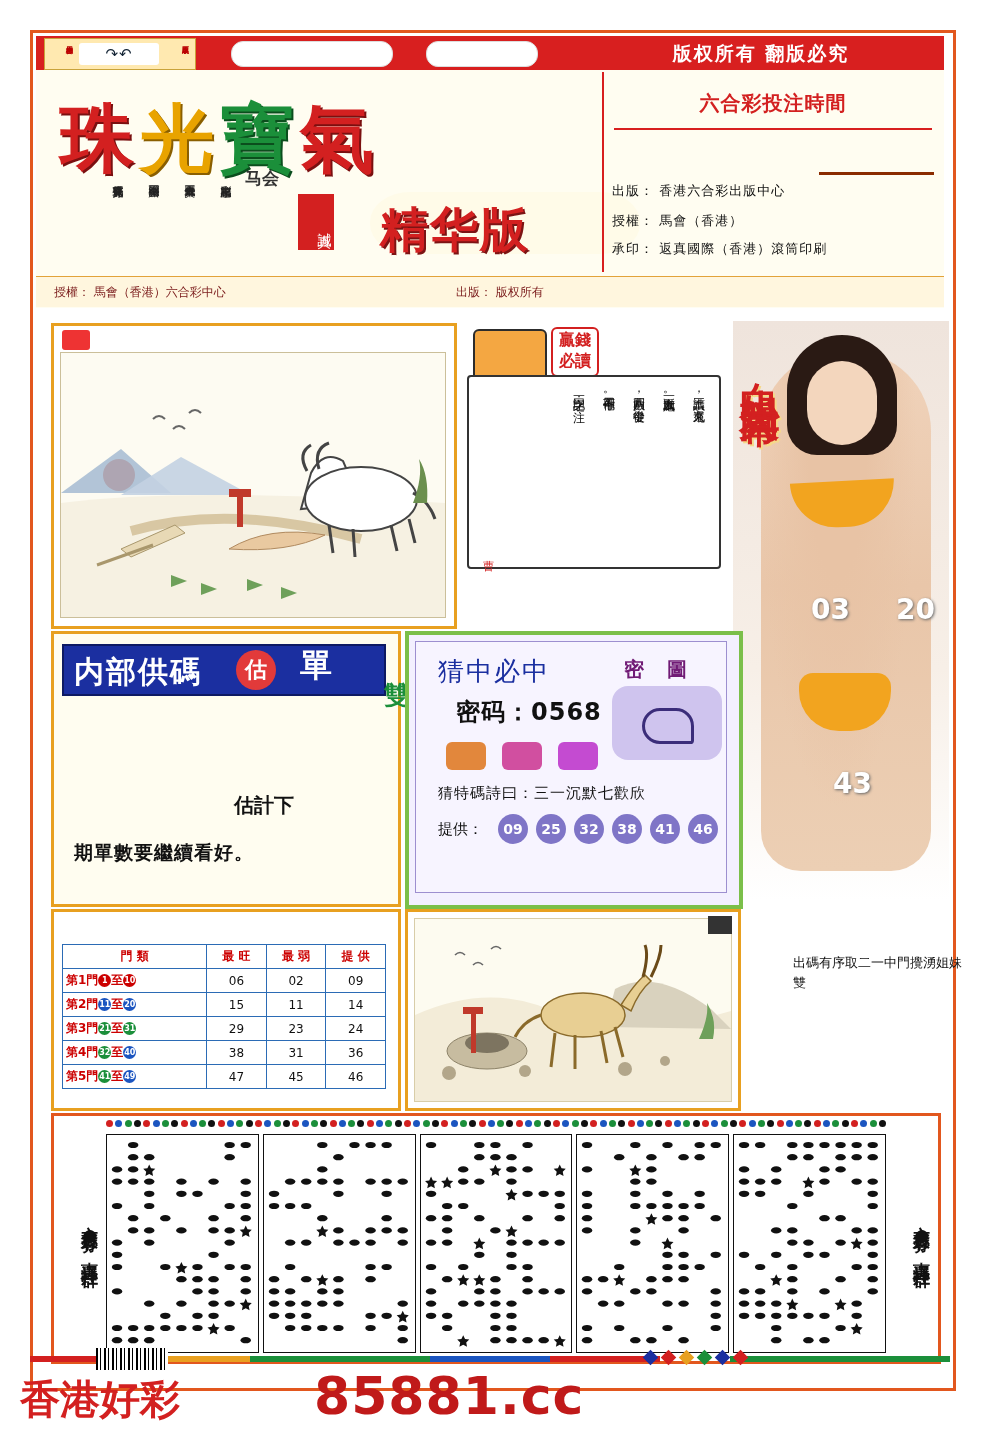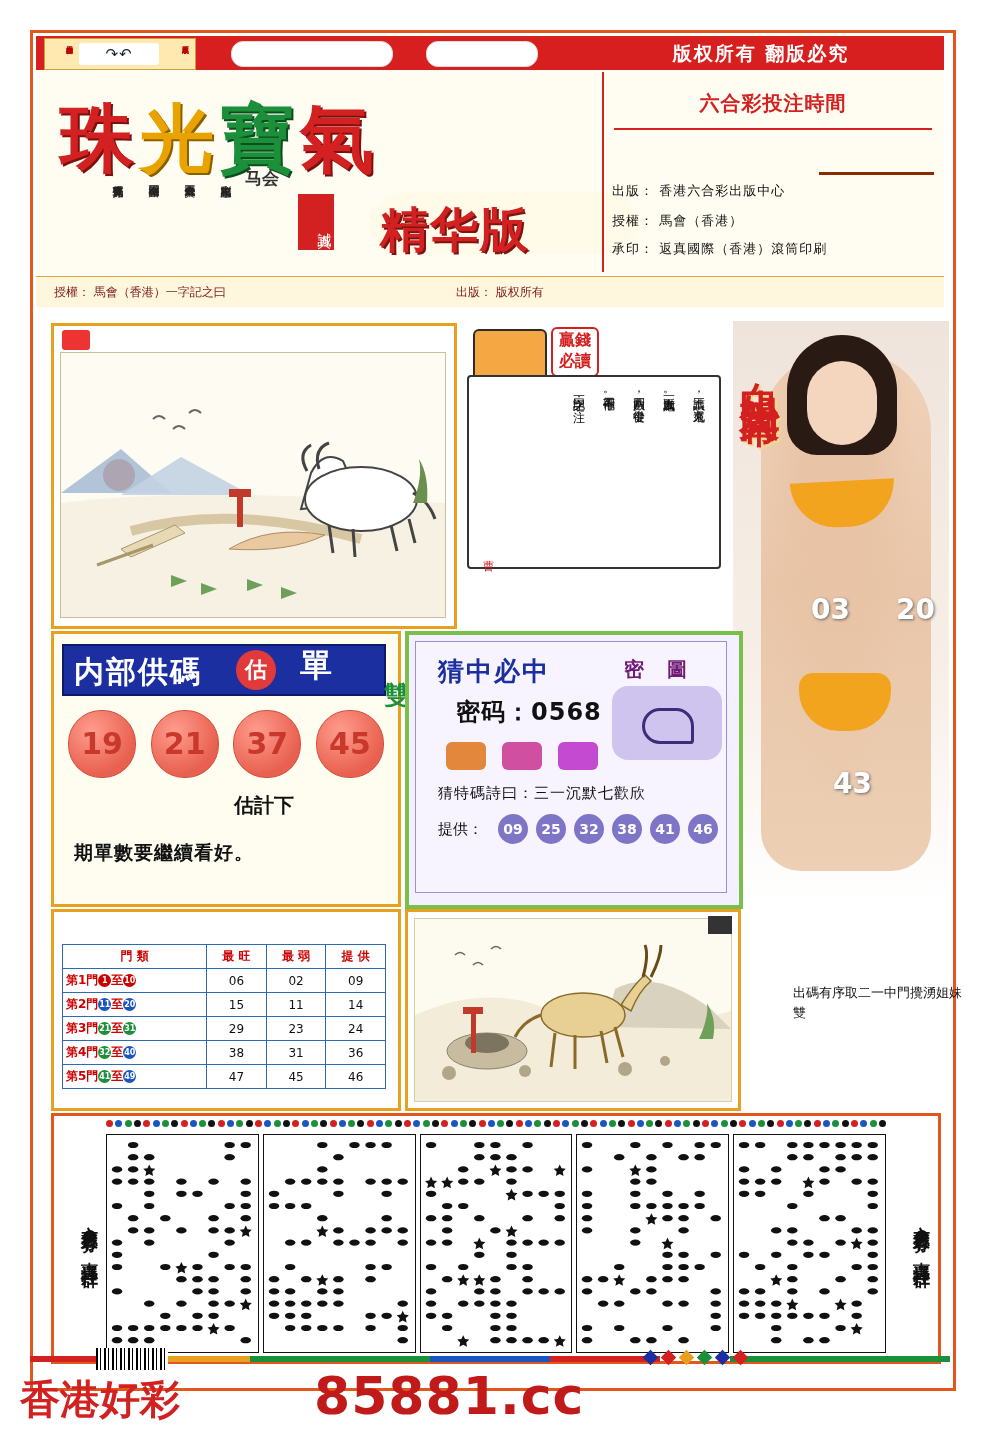--- a/index.html
+++ b/index.html
@@ -84,21 +84,21 @@
   .ih-dan{position:absolute;left:236px;top:-2px;font-size:32px;color:#fff;font-weight:bold;}
   .ih-shuang{position:absolute;left:268px;top:28px;font-size:26px;color:#1b8f3a;font-weight:bold;}
   .balls{position:absolute;left:14px;top:76px;width:316px;height:70px;display:flex;justify-content:space-between;}
   .ball{width:66px;height:66px;border-radius:33px;background:radial-gradient(circle at 35% 30%,#ff9c8d,#e8604f 70%);
      color:#c8392c;font-size:30px;font-weight:bold;text-align:center;line-height:66px;border:1px solid #d05040;}
   .gujixia{position:absolute;left:180px;top:158px;font-size:20px;font-weight:bold;color:#111;}
   .inner-note{position:absolute;left:20px;top:206px;font-size:19px;font-weight:bold;color:#111;letter-spacing:1px;}
 
   .guess-box{position:absolute;left:372px;top:598px;width:330px;height:270px;border:4px solid #7bbf4a;background:#f3f0ff;}
   .gb-inner{position:absolute;left:6px;top:6px;width:310px;height:250px;border:1px solid #9d8fd0;background:#f7f4ff;}
-  .gb-title{position:absolute;left:22px;top:12px;font-size:26px;font-weight:bold;color:#1b2fa0;font-family:"DejaVu Serif","Liberation Serif",serif;letter-spacing:2px;}
+  .gb-title{position:absolute;left:22px;top:12px;font-size:26px;font-weight:normal;color:#1b2fa0;font-family:"DejaVu Serif","Liberation Serif",serif;letter-spacing:2px;}
   .gb-mi{position:absolute;left:208px;top:14px;font-size:20px;font-weight:bold;color:#701a75;letter-spacing:8px;}
   .gb-code{position:absolute;left:40px;top:54px;font-size:24px;font-weight:bold;color:#111;letter-spacing:1px;}
   .gb-blob{position:absolute;left:196px;top:44px;width:110px;height:74px;background:#cfc4ee;border-radius:16px;}
   .gb-blob:after{content:"";position:absolute;left:30px;top:22px;width:46px;height:30px;border:3px solid #3b2d7a;border-radius:20px 20px 4px 20px;}
   .gb-animals{position:absolute;left:30px;top:96px;width:170px;height:36px;display:flex;gap:16px;align-items:center;}
   .an{width:40px;height:28px;border-radius:6px;}
   .an1{background:#e2873c;}
   .an2{background:#d14fa0;}
   .an3{background:#c44bd1;}
   .gb-poem{position:absolute;left:22px;top:142px;font-size:15px;color:#111;letter-spacing:1px;}
@@ -182,21 +182,21 @@
           <div class="rz-title">六合彩投注時間</div>
           <div class="rz-rule"></div>
           <div class="rz-underline"></div>
           <div class="rz-line rz-l1">出版：  香港六合彩出版中心</div>
           <div class="rz-line rz-l2">授權：  馬會（香港）</div>
           <div class="rz-line rz-l3">承印：  返真國際（香港）滾筒印刷</div>
         </div>
       </div>
 
       <div class="hdr-foot">
-        <div class="hf-l">授權：  馬會（香港）一字記之曰</div>
+        <div class="hf-l">授權：  馬會（香港）六合彩中心</div>
         <div class="hf-r">出版：  版权所有</div>
       </div>
     </div>
 
     <div class="pic-box">
       <div class="pic-badge"></div>
       <div class="pic-inner">
         <svg width="384" height="264" viewBox="0 0 384 264">
           <rect x="0" y="0" width="384" height="264" fill="#fdfbf2"></rect>
           <circle cx="58" cy="122" r="16" fill="#e8613c"></circle>
@@ -253,21 +253,21 @@
       <div class="girl-silhouette"></div>
       <div class="girl-hair"></div>
       <div class="girl-face"></div>
       <div class="bikini-top"></div>
       <div class="bikini-bot"></div>
       <div class="vtitle">白小姐內幕</div>
       <div class="num-a">03</div>
       <div class="num-b">20</div>
       <div class="num-c">43</div>
     </div>
-    <div style="position:absolute;left:760px;top:920px;width:176px;margin-top:30px;">
+    <div style="position:absolute;left:760px;top:920px;width:176px;">
       <div style="font-size:13px;line-height:20px;color:#111;">出碼有序取二一中門攪湧姐妹雙</div>
     </div>
     <div style="position:absolute;left:755px;top:1090px;width:190px;">
       <div style="font-size:14px;color:#d32020;font-weight:bold;line-height:24px;">送你一句話：</div>
       <div style="font-size:14px;line-height:24px;color:#111;font-weight:bold;">
         <span style="color:#d32020;">总共</span>
         <span>二十五元</span>
       </div>
       <div style="font-size:14px;line-height:24px;color:#111;font-weight:bold;">
         <span style="color:#d32020;">买</span>
@@ -275,26 +275,20 @@
       </div>
     </div>
 
     <div class="inner-box">
       <div class="inner-head">
         <div class="ih-text">内部供碼</div>
         <div class="ih-gu">估</div>
         <div class="ih-dan">單</div>
       </div>
       <div class="ih-shuang" style="top:44px;left:330px;position:absolute;">雙</div>
-      <div class="balls">
-        <div class="ball">19</div>
-        <div class="ball">21</div>
-        <div class="ball">37</div>
-        <div class="ball">45</div>
-      </div>
       <div class="gujixia">估計下</div>
       <div class="inner-note">期單數要繼續看好。</div>
     </div>
 
     <div class="guess-box">
       <div class="gb-inner">
         <div class="gb-title">猜中必中</div>
         <div class="gb-mi">密  圖</div>
         <div class="gb-blob"></div>
         <div class="gb-code">

